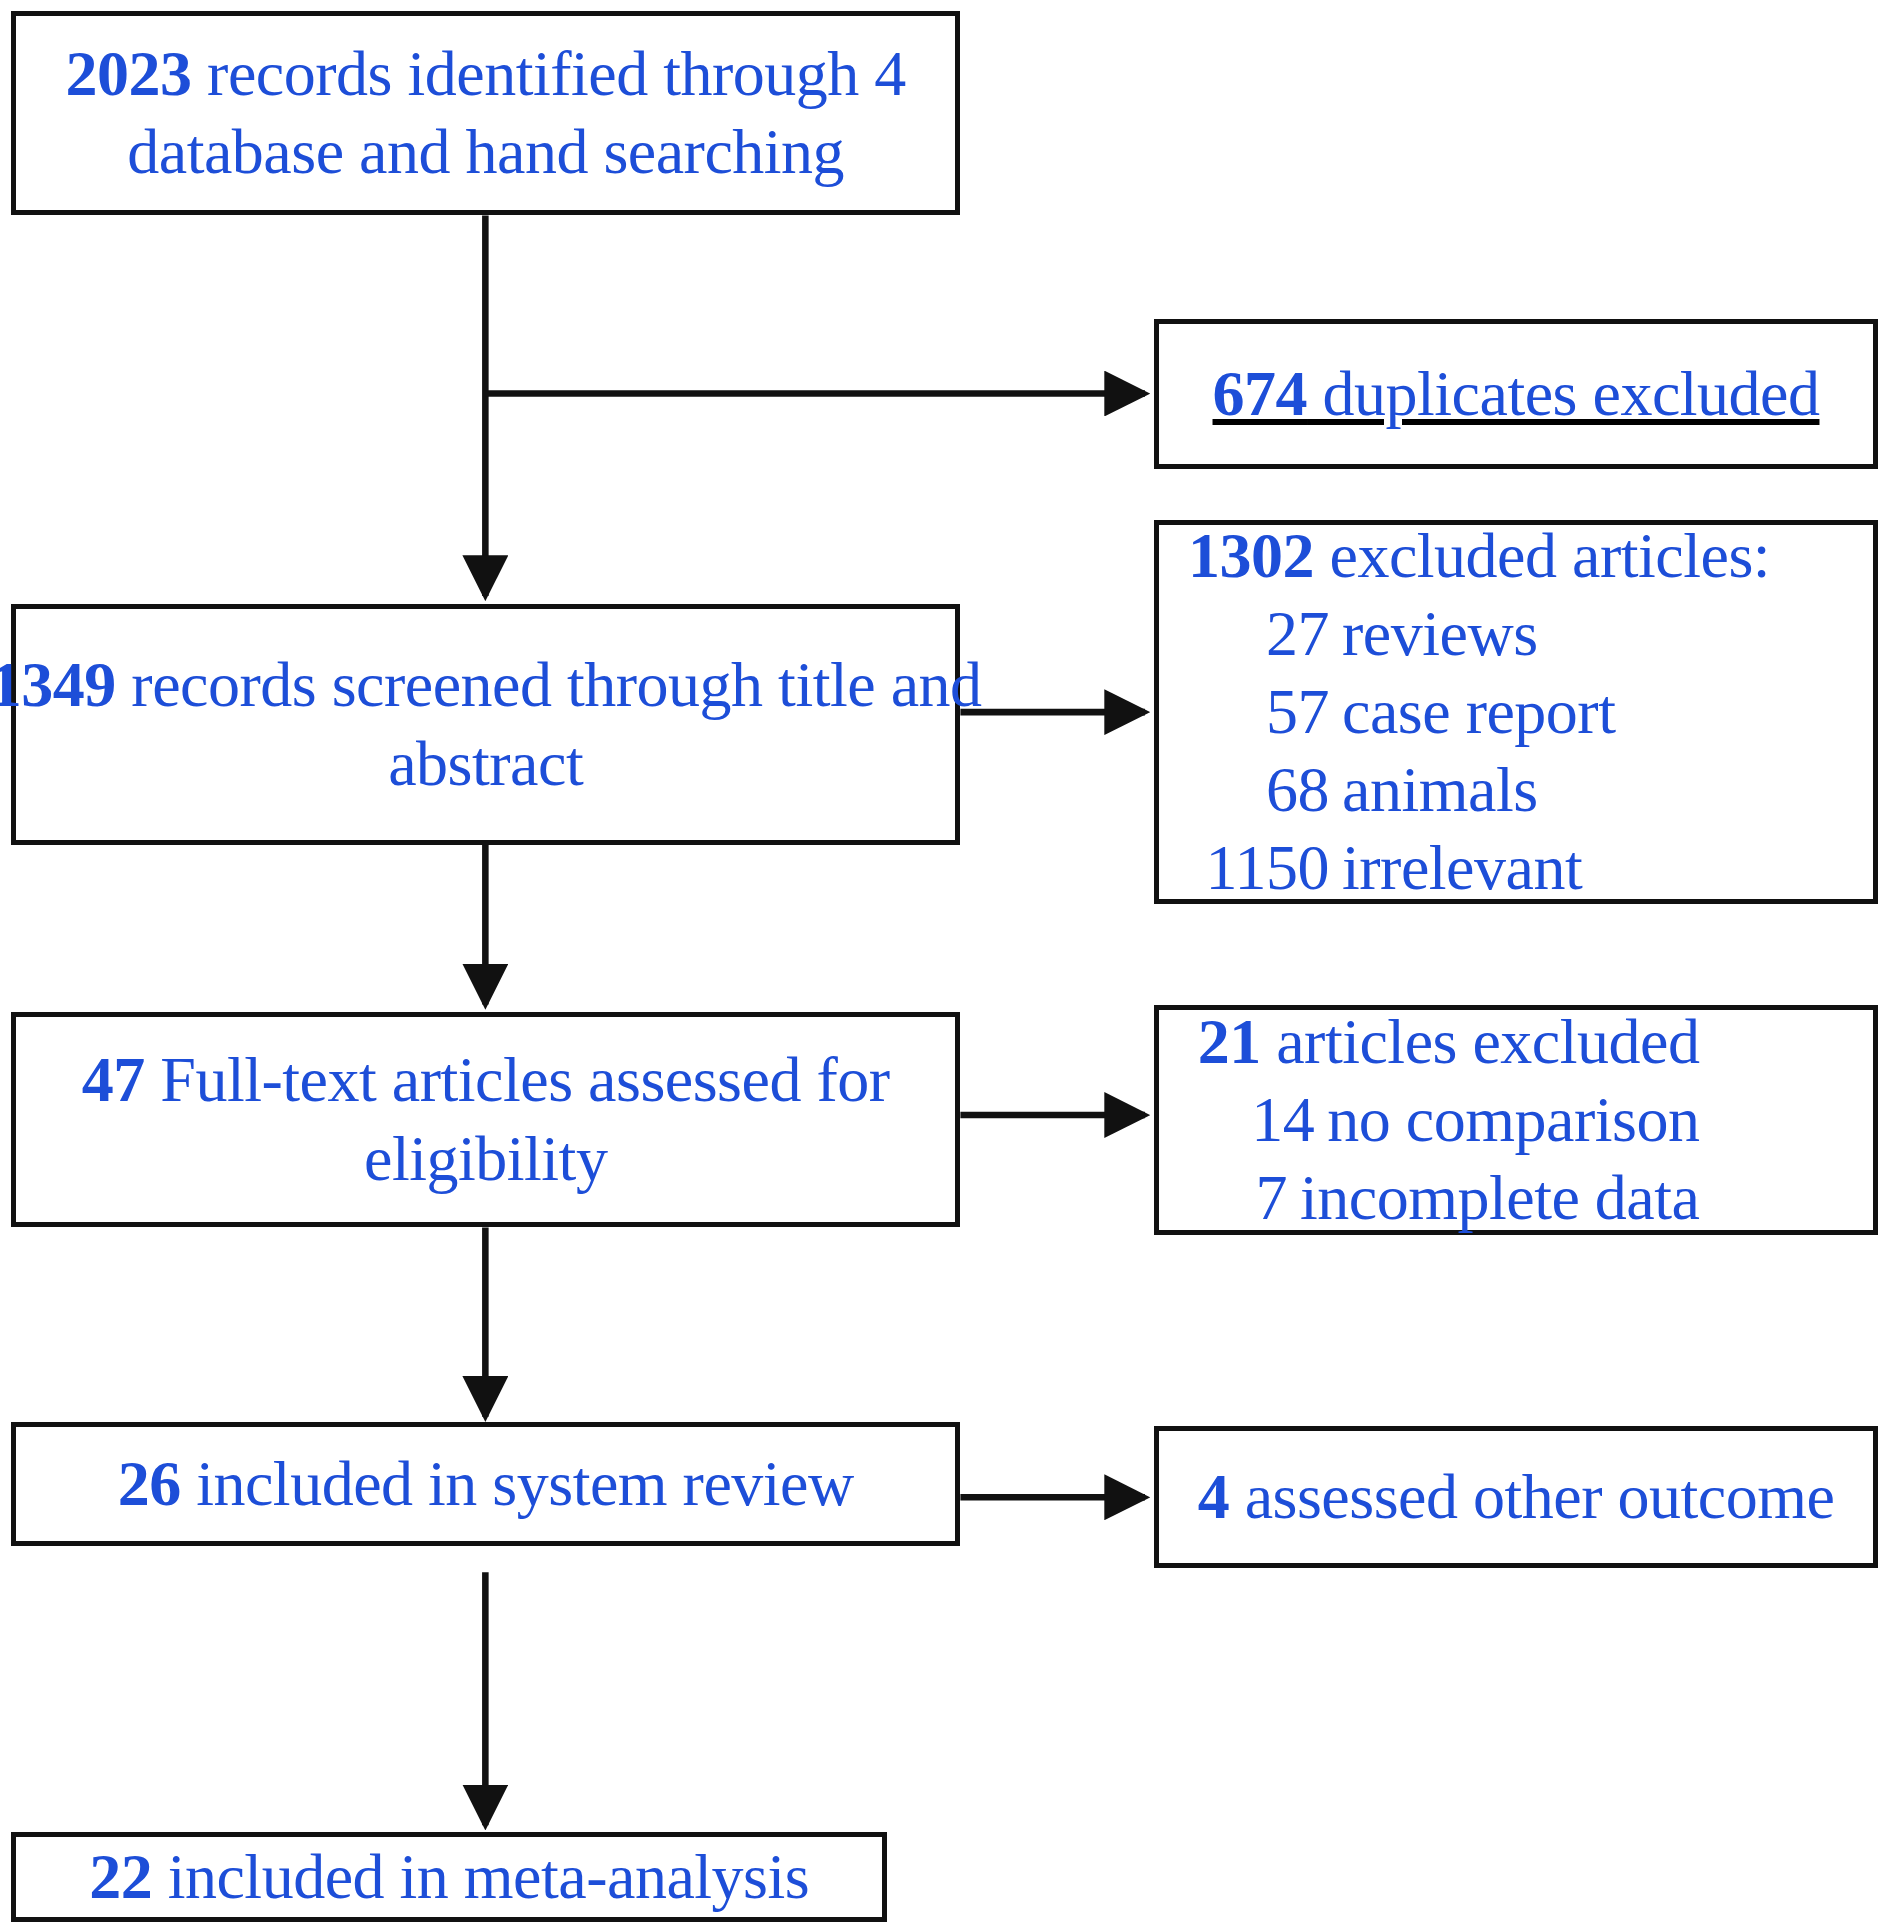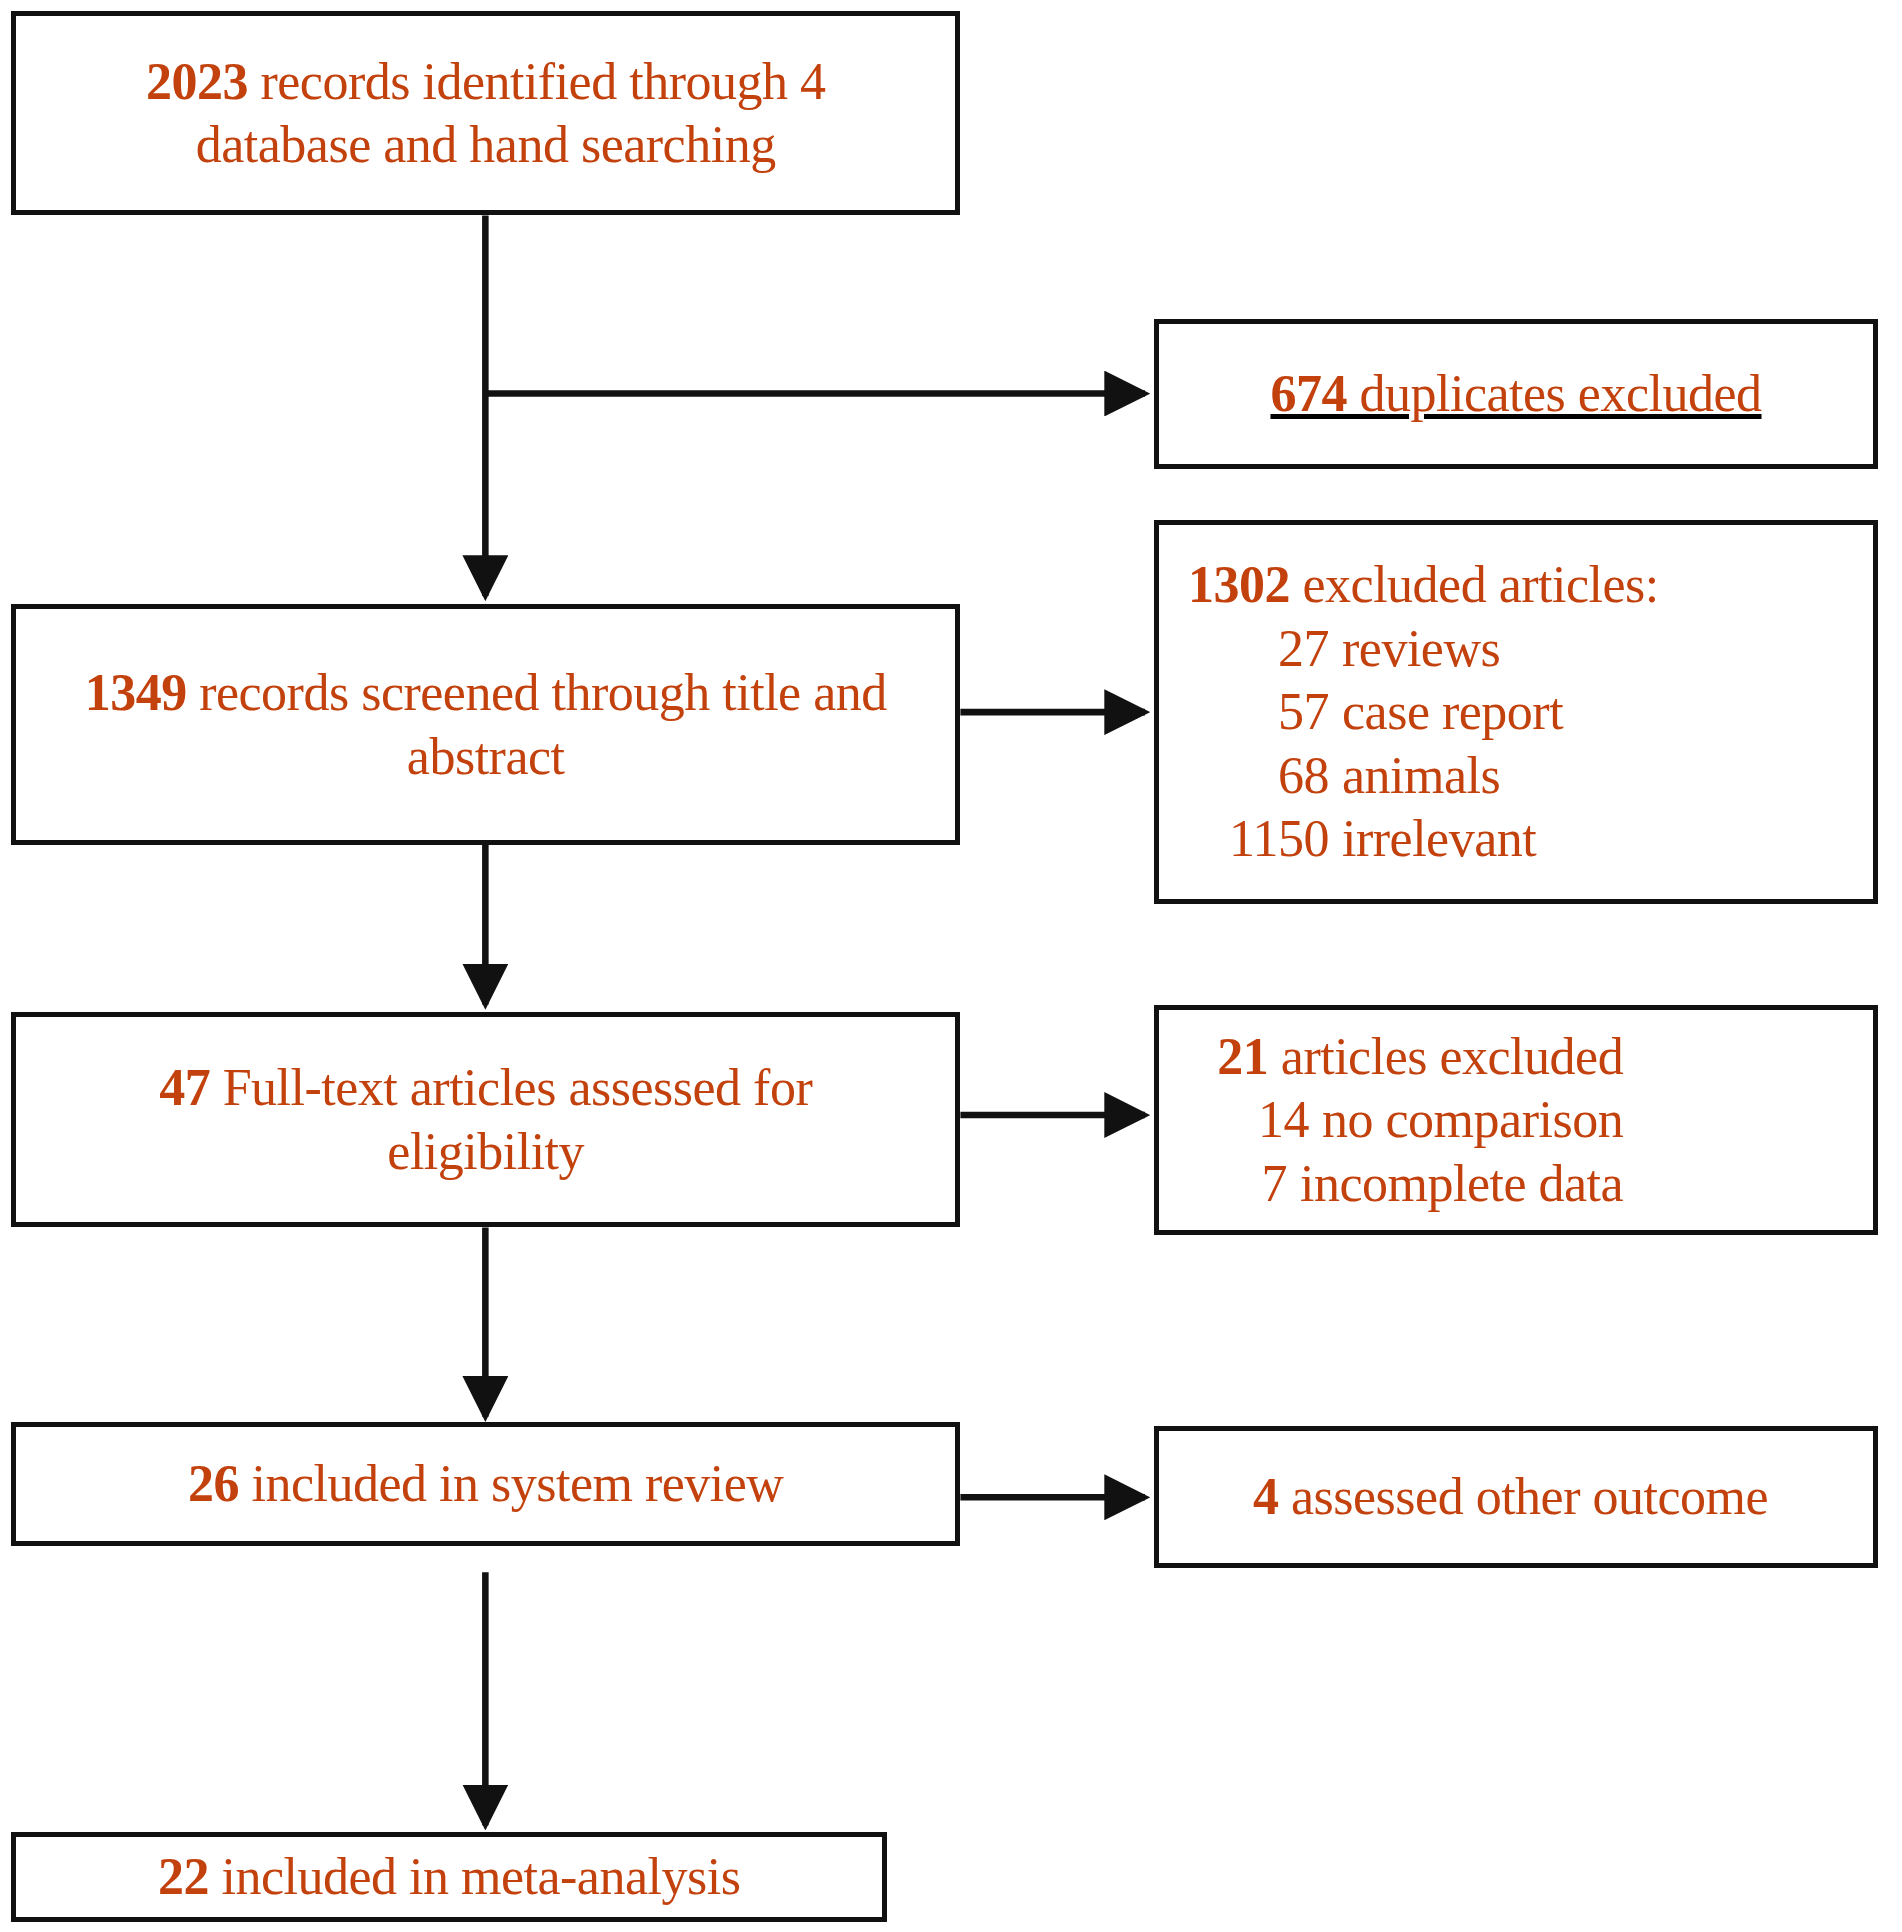--- a/index.html
+++ b/index.html
@@ -31,22 +31,22 @@
     background: #ffffff;
     border: 5.6px solid #111111;
     display: flex;
     align-items: center;
     justify-content: center;
     padding: 5.6px 17px;
   }
   .node .txt {
     text-align: center;
     line-height: 1.22;
-    color: #c2410c;
-    font-size: 52px;
+    color: #1d4ed8;
+    font-size: 64px;
     letter-spacing: -0.5px;
   }
   .node.list .txt {
     text-align: left;
     width: 100%;
   }
   .b {
     font-weight: bold;
   }
   .rowline {
@@ -151,21 +151,21 @@
       </span>
     </div>
   </div>
 
   <div class="node" style="left:11.2px; top:1422px; width:949px; height:124px;">
     <div class="txt">
       <span class="rowline"><span class="b">26</span><span> included in system review</span></span>
     </div>
   </div>
 
-  <div class="node" style="left:1154px; top:1426px; width:724px; height:142px;padding-left:6px;">
+  <div class="node" style="left:1154px; top:1426px; width:724px; height:142px;">
     <div class="txt">
       <span class="rowline"><span class="b">4</span><span> assessed other outcome</span></span>
     </div>
   </div>
 
   <div class="node" style="left:11.2px; top:1832px; width:876px; height:90px;">
     <div class="txt">
       <span class="rowline"><span class="b">22</span><span> included in meta-analysis</span></span>
     </div>
   </div>

